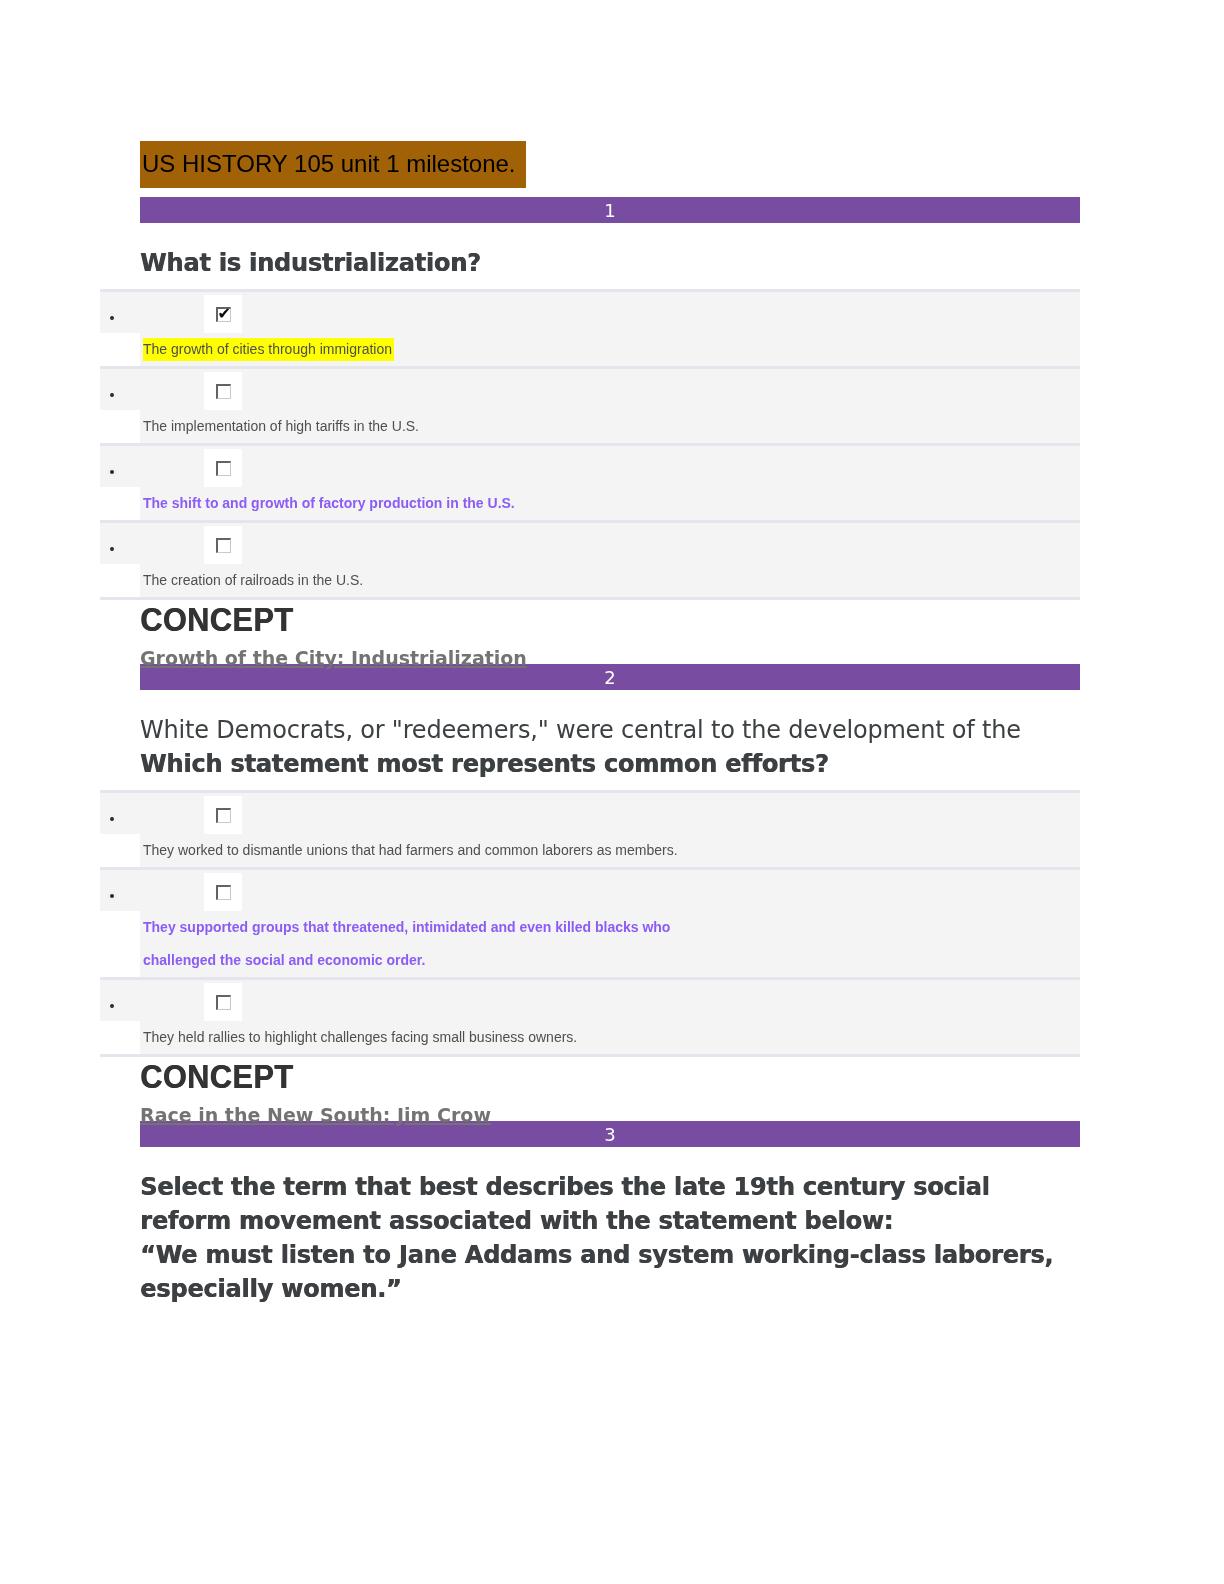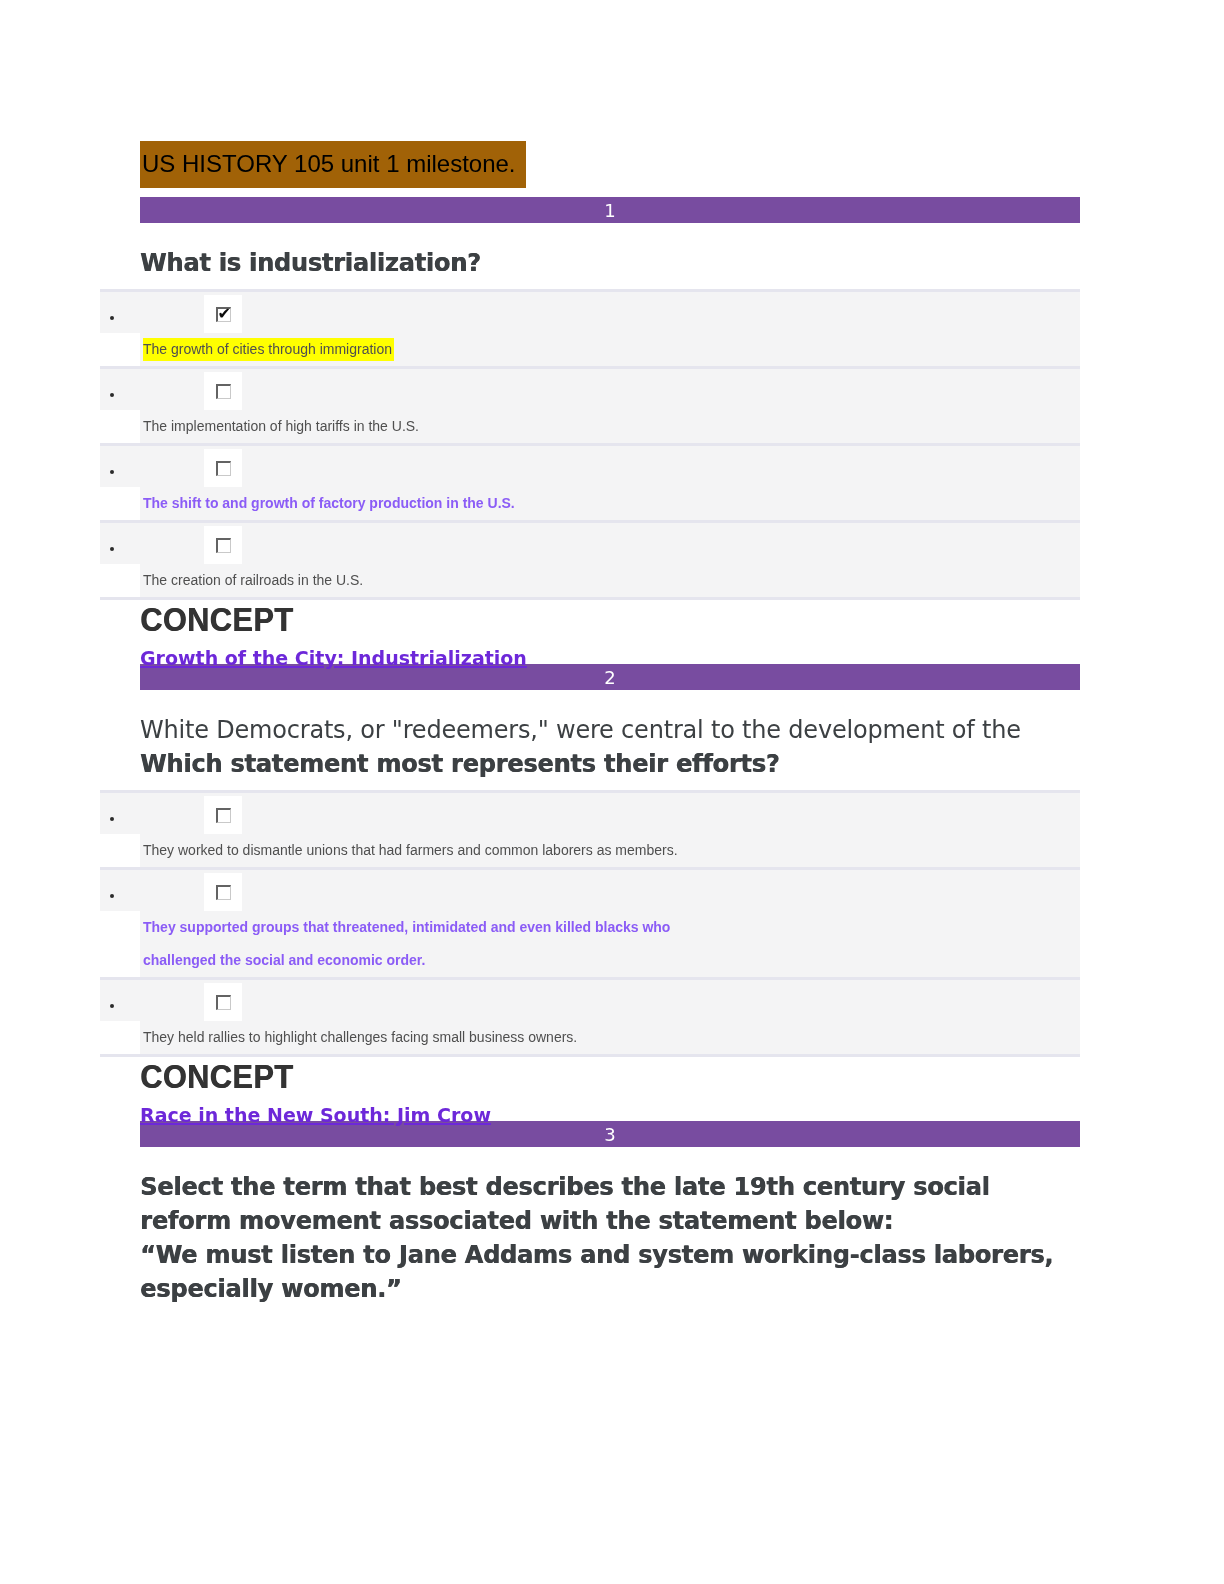--- a/index.html
+++ b/index.html
@@ -72,21 +72,21 @@
   
   .concept{
     margin:0 0 0 140px;font-family:"Liberation Sans",sans-serif;
     font-size:33px;line-height:40px;font-weight:bold;color:#333;
     letter-spacing:0.5px;transform:scaleX(0.93);transform-origin:left;
     text-shadow:0.7px 0 0 #333;
   }
   .concept-link{
     display:inline-block;margin:8px 0 0 140px;
     font-family:"DejaVu Sans",sans-serif;font-size:19px;line-height:20px;
-    font-weight:bold;color:#6d28d9;text-decoration:underline;
+    font-weight:bold;color:#737373;text-decoration:underline;
     text-decoration-thickness:2px;cursor:pointer;white-space:nowrap;
   }
   .link-row{height:20px;margin-bottom:0;}
 </style>
 </head>
 <body>
 
 <div class="doc">
 
   <div class="title-wrap">
@@ -150,21 +150,21 @@
 
   <div class="concept">CONCEPT</div>
   <div class="link-row"><a class="concept-link">Growth of the City: Industrialization</a></div>
 
   <div class="banner b2">
     <span>2</span>
   </div>
 
   <div class="q-prompt">
     <div class="qline">White Democrats, or "redeemers," were central to the development of the</div>
-    <div class="qline strong">Which statement most represents their efforts?</div>
+    <div class="qline strong">Which statement most represents common efforts?</div>
   </div>
 
   <div class="options">
     <div class="option">
       <span class="bullet"></span>
       <div class="cbrow">
         <span class="cb-patch">
           <span class="checkbox"></span>
         </span>
       </div>

